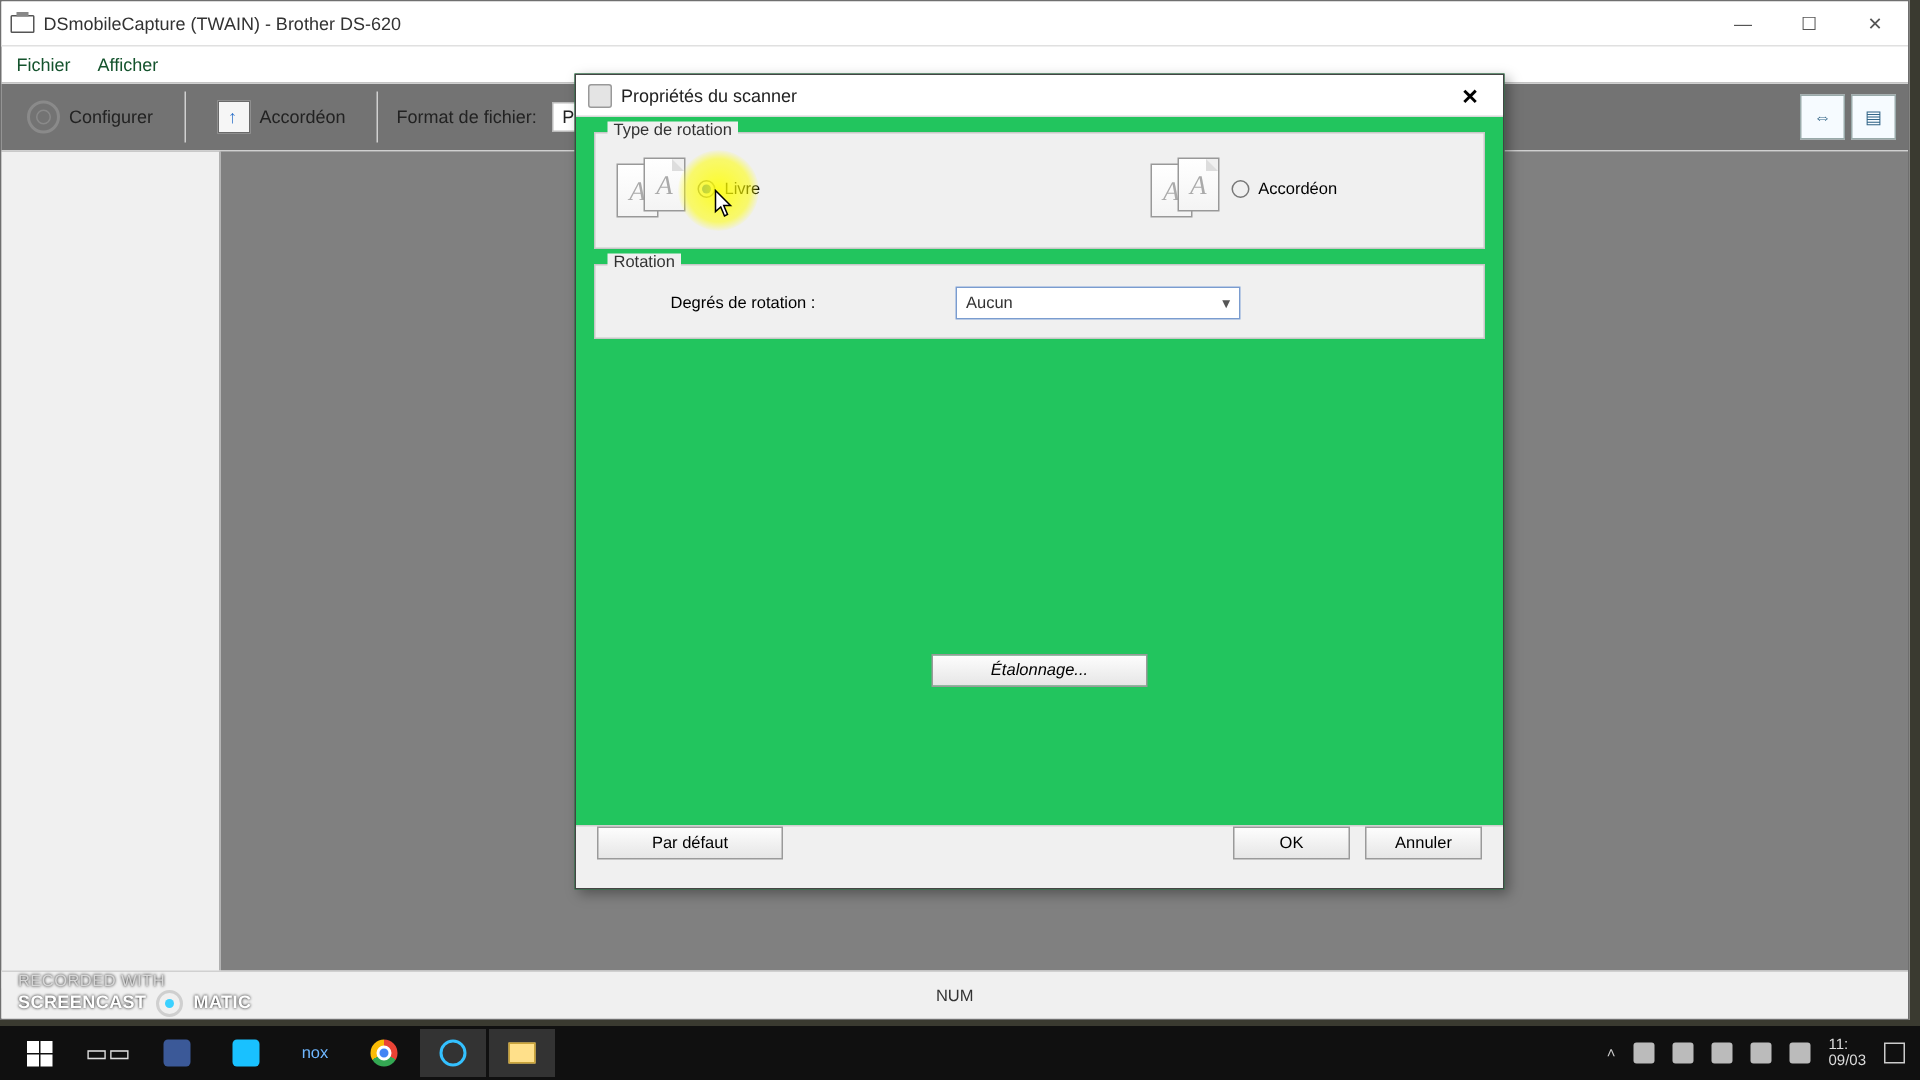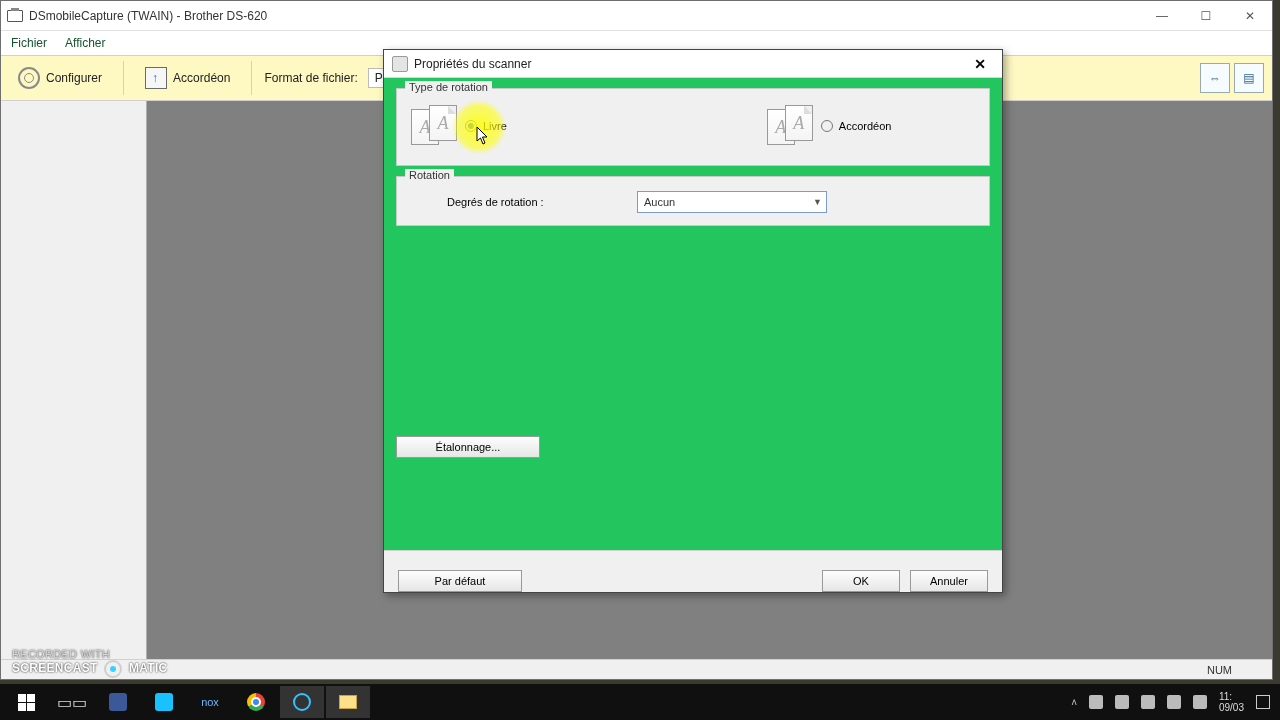--- a/index.html
+++ b/index.html
@@ -9,35 +9,35 @@
   
   .app-window { position:absolute; left:0; top:0; width:1273px; height:680px; background:#fff; border:1px solid #6f6f6f; }
   .app-titlebar { height:30px; display:flex; align-items:center; background:#fff; border-bottom:1px solid #e0e0e0; font-size:12px; color:#333; }
   .app-titlebar .icon-slot { width:28px; display:flex; justify-content:center; }
   .scanner-icon { width:16px; height:12px; border:1px solid #555; border-radius:1px; position:relative; }
   .scanner-icon::after { content:""; position:absolute; top:-3px; left:3px; width:8px; height:3px; background:#888; }
   .win-controls { margin-left:auto; display:flex; }
   .win-btn { width:44px; height:28px; display:flex; align-items:center; justify-content:center; color:#555; font-size:12px; }
 
   .app-menubar { height:24px; display:flex; align-items:center; gap:18px; padding:0 10px; font-size:12px; color:#14532d; }
-  .app-toolbar { height:46px; border-top:1px solid #d0d0d0; border-bottom:1px solid #d0d0d0; background:#fef9c3; display:flex; align-items:center; padding:0 8px; font-size:12px; color:#222; gap:10px; }
+  .app-toolbar { height:46px; border-top:1px solid #d0d0d0; border-bottom:1px solid #d0d0d0; background:#737373; display:flex; align-items:center; padding:0 8px; font-size:12px; color:#222; gap:10px; }
   .tb-btn { display:flex; align-items:center; gap:6px; padding:4px 8px; border:1px solid transparent; }
   .tb-label { font-size:12px; }
   .tb-sep { width:1px; height:34px; background:#d0d0d0; margin:0 2px; }
   .tb-right { margin-left:auto; display:flex; gap:4px; }
   .tb-square { width:30px; height:30px; border:1px solid #9aa; display:flex; align-items:center; justify-content:center; color:#368; background:#f6fbff; }
 
   .gear-icon { width:22px; height:22px; border:2px solid #8a8a8a; border-radius:50%; position:relative; }
   .gear-icon::before { content:""; position:absolute; inset:4px; border:1px solid #8a8a8a; border-radius:50%; }
   .scan-icon { width:22px; height:22px; border:1px solid #6a6a6a; background:#f6f6f6; position:relative; }
   .scan-icon::after { content:"↑"; position:absolute; top:3px; left:6px; font-size:12px; color:#2b70c9; }
 
   .app-workspace { position:absolute; top:100px; left:0; right:0; bottom:20px; background:#808080; display:flex; }
   .app-sidebar { width:146px; background:#f0f0f0; border-right:1px solid #b0b0b0; }
-  .app-status { position:absolute; left:0; right:0; bottom:0; height:20px; background:#f0f0f0; border-top:1px solid #d0d0d0; display:flex; align-items:center; justify-content:flex-end; padding:0 40px; font-size:11px; color:#333; }
+  .app-status { position:absolute; left:0; right:0; bottom:0; height:32px; background:#f0f0f0; border-top:1px solid #d0d0d0; display:flex; align-items:center; justify-content:center; padding:0 40px; font-size:11px; color:#333; }
 
   
   .dialog { position:absolute; left:383px; top:49px; width:620px; height:544px; background:#22c55e; border:1px solid #444; box-shadow:3px 3px 8px rgba(0,0,0,0.35); }
   .dlg-titlebar { height:28px; background:#fff; display:flex; align-items:center; padding:0 8px; font-size:12px; color:#222; border-bottom:1px solid #d8d8d8; }
   .dlg-titlebar .sc-ico { width:16px; height:16px; margin-right:6px; background:#e4e4e4; border:1px solid #999; border-radius:2px; }
   .dlg-close { margin-left:auto; width:28px; height:22px; display:flex; align-items:center; justify-content:center; font-size:14px; font-weight:bold; color:#000; }
   .tabs { display:flex; padding:4px 8px 0 8px; font-size:11px; color:#333; }
   .tab { padding:4px 8px 6px; position:relative; top:1px; }
   .tab.active { background:#f0f0f0; border:1px solid #aaa; border-bottom:1px solid #f0f0f0; }
 
@@ -54,24 +54,24 @@
   .page-icon .pg::before { content:""; position:absolute; right:0; top:0; width:0; height:0; border-top:8px solid #f0f0f0; border-left:8px solid #ddd; }
 
   .radio { width:12px; height:12px; border:1px solid #777; border-radius:50%; display:inline-flex; align-items:center; justify-content:center; }
   .radio.checked::after { content:""; width:6px; height:6px; background:#2b6cd4; border-radius:50%; }
 
   .rotation2 { margin-top:10px; }
   .row2 { display:flex; align-items:center; gap:20px; margin-top:4px; font-size:11px;margin-left:40px; }
   .combo { width:190px; height:22px; border:1px solid #7a9ccf; background:#fff; display:flex; align-items:center; justify-content:space-between; padding:0 4px 0 6px; font-size:11px; color:#333; }
   .combo .chev { font-size:9px; color:#555; }
 
-  .etalon { display:flex; margin-top:210px; }
+  .etalon { display:flex; justify-content:center; margin-top:210px;font-style:italic; }
   .winbtn { min-width:124px; height:22px; background:linear-gradient(#fdfdfd,#e6e6e6); border:1px solid #9a9a9a; font-size:11px; display:flex; align-items:center; justify-content:center; }
 
-  .dlg-buttons { position:absolute; left:0; right:0; bottom:0; height:42px; border-top:1px solid #d0d0d0; display:flex; align-items:flex-end; padding:0 14px; gap:10px; background:#f0f0f0; }
+  .dlg-buttons { position:absolute; left:0; right:0; bottom:0; height:42px; border-top:1px solid #d0d0d0; display:flex; align-items:flex-start; padding:0 14px; gap:10px; background:#f0f0f0; }
   .dlg-buttons .spacer { flex:1; }
   .dlg-buttons .winbtn { min-width:78px; }
 
   
   .highlight-ring { position:absolute; width:54px; height:54px; border-radius:50%; background:radial-gradient(circle, rgba(255,255,0,0.85) 0%, rgba(255,255,0,0.55) 55%, rgba(255,255,0,0) 72%); pointer-events:none; left:452px; top:100px; }
   .cursor { position:absolute; left:476px; top:126px; width:14px; height:20px; pointer-events:none; }
   .cursor svg { display:block; }
 
   
   .taskbar { position:absolute; left:0; right:0; bottom:0; height:36px; background:#101010; display:flex; align-items:center; padding:0 4px; gap:2px; }

